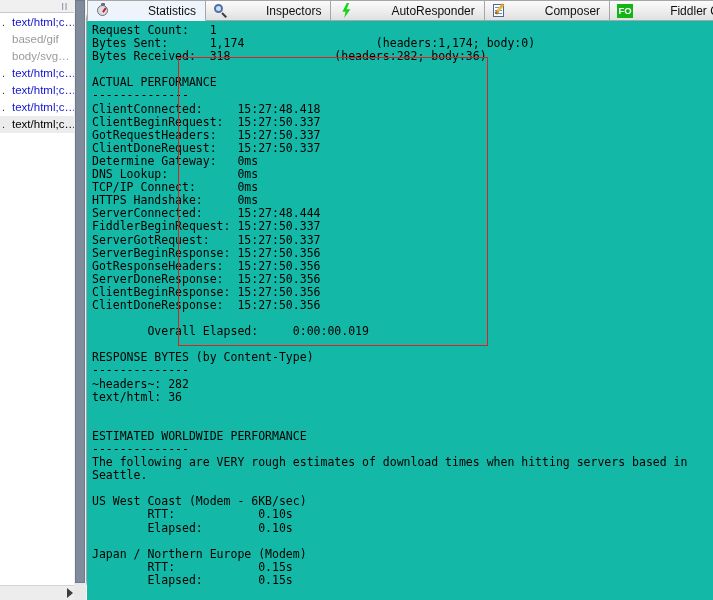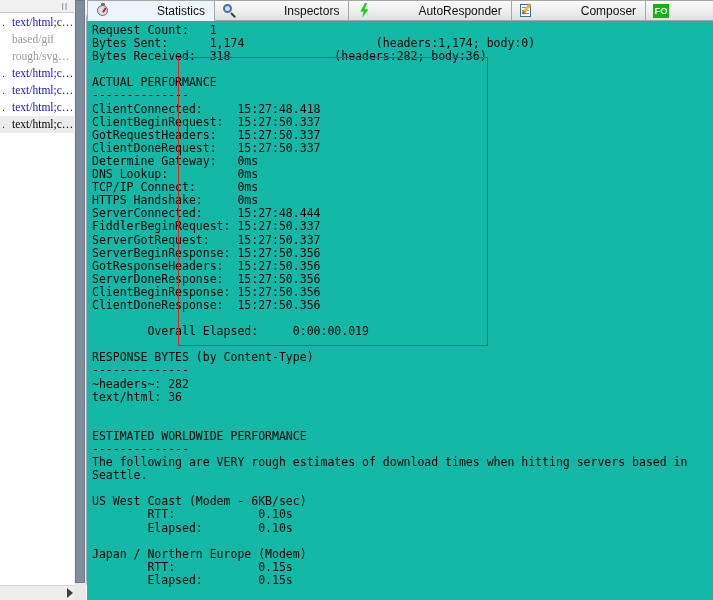--- a/index.html
+++ b/index.html
@@ -56,21 +56,20 @@
     font-family: "Liberation Sans", sans-serif;
   }
   .session-row .row-dot {
     display: inline-block;
     width: 10px;
     color: #333;
     font-size: 11px;
   }
   .session-row .ct {
     display: inline-block;
-    font-family: Liberation Serif, serif;
   }
   .session-row.link .ct { color: #1414d2; }
   .session-row.dim  .ct { color: #9a9a9a; }
   .session-row.sel {
     background: #ececec;
   }
   .session-row.sel .ct { color: #000000; }
 
   
   #left-hscroll {
@@ -148,21 +147,21 @@
   .tab:first-child { border-left: 1px solid #a6a6a6; }
   .tab.active {
     background: #eef4fb;
     border-bottom: 1px solid #eef4fb;
     z-index: 3;
   }
   .tab .tab-ico {
     display: inline-block;
     width: 16px; height: 15px;
     vertical-align: -3px;
-    margin-right: 14px;
+    margin-right: 5px;
     position: relative;
     padding-left: 48px;
   }
   .tab .tab-label { display: inline-block; }
 
   
   .ico-stopwatch { }
   .ico-stopwatch .face {
     position: absolute; left: 2px; top: 2px;
     width: 11px; height: 11px;
@@ -276,21 +275,21 @@
 
 <div id="app">
 
   <div id="left-pane">
     <div id="left-header">
       <span class="hdr-marks">||</span>
     </div>
     <div id="session-list">
         <div class="session-row link"><span class="row-dot">.</span><span class="ct">text/html;c…</span></div>
         <div class="session-row dim"><span class="row-dot"></span><span class="ct">based/gif</span></div>
-        <div class="session-row dim"><span class="row-dot"></span><span class="ct">rough/svg…</span></div>
+        <div class="session-row dim"><span class="row-dot"></span><span class="ct">body/svg…</span></div>
         <div class="session-row link"><span class="row-dot">.</span><span class="ct">text/html;c…</span></div>
         <div class="session-row link"><span class="row-dot">.</span><span class="ct">text/html;c…</span></div>
         <div class="session-row link"><span class="row-dot">.</span><span class="ct">text/html;c…</span></div>
         <div class="session-row sel"><span class="row-dot">.</span><span class="ct">text/html;c…</span></div>
       </div>
     <div id="left-hscroll">
       <div class="arrow-right"></div>
     </div>
   </div>
 

